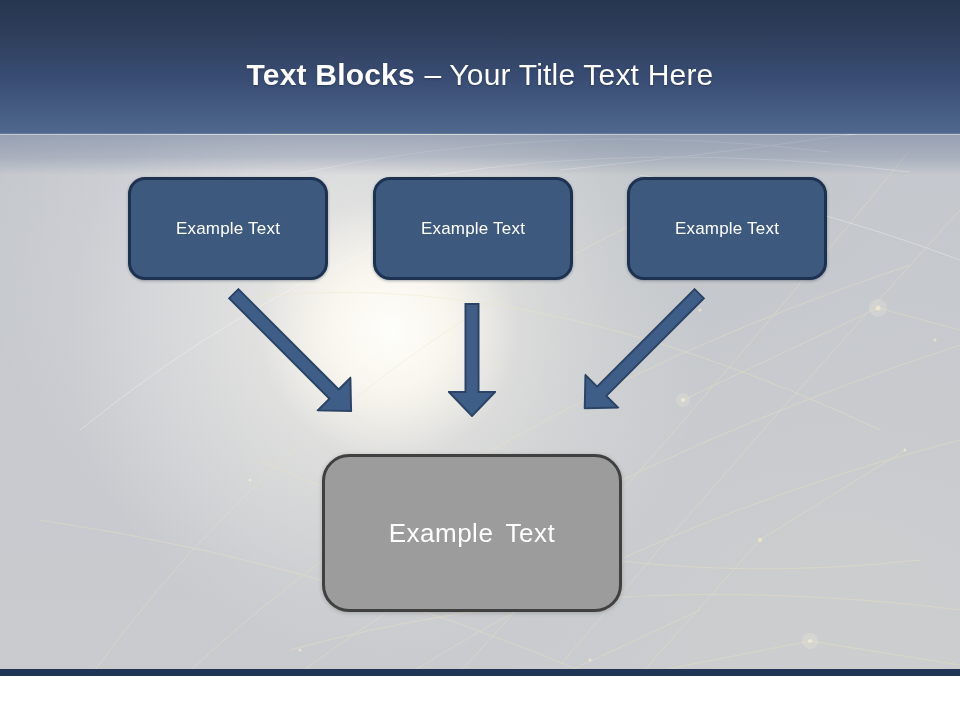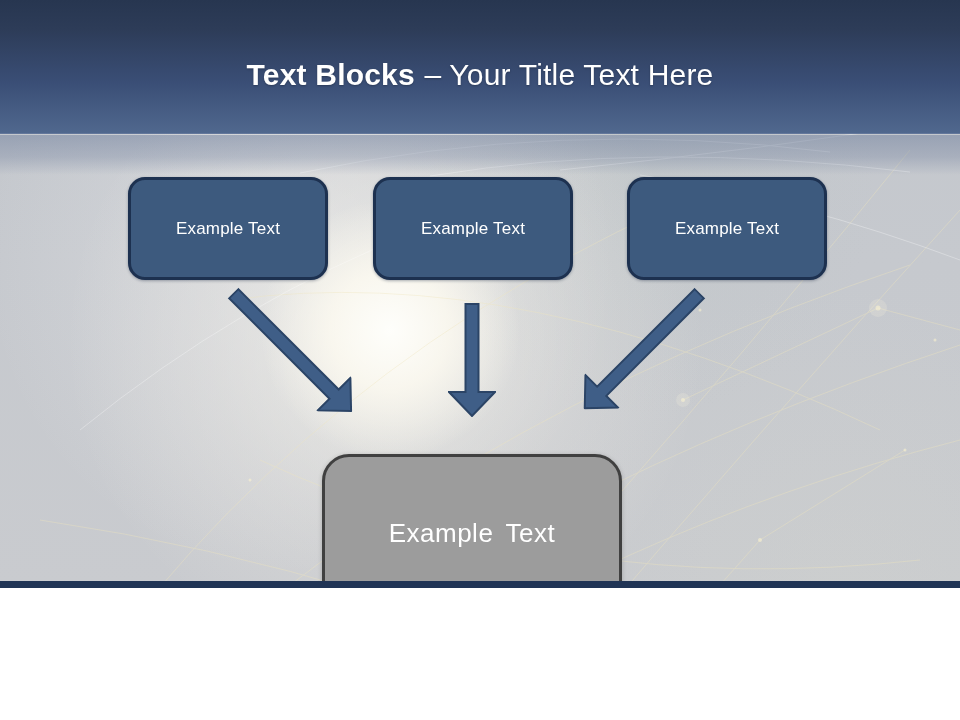--- a/index.html
+++ b/index.html
@@ -1,17 +1,17 @@
 <!DOCTYPE html>
 <html><head>
 <meta charset="utf-8">
 <style>
   html,body{margin:0;padding:0;}
   .slide{
-    position:relative;width:960px;height:588px;overflow:hidden;
+    position:relative;width:960px;height:676px;overflow:hidden;
     background:#c6c9ce;
     font-family:"Liberation Sans",sans-serif;
     -webkit-font-smoothing:antialiased;
   }
   
   .bg-wash{
     position:absolute;inset:0;
     background:
       radial-gradient(circle 130px at 390px 330px, rgba(255,255,252,0.95) 0%, rgba(255,252,242,0.75) 45%, rgba(252,248,238,0) 100%),
       radial-gradient(circle 320px at 385px 340px, rgba(255,252,240,0.55) 0%, rgba(248,244,234,0.25) 55%, rgba(248,244,234,0) 100%),

